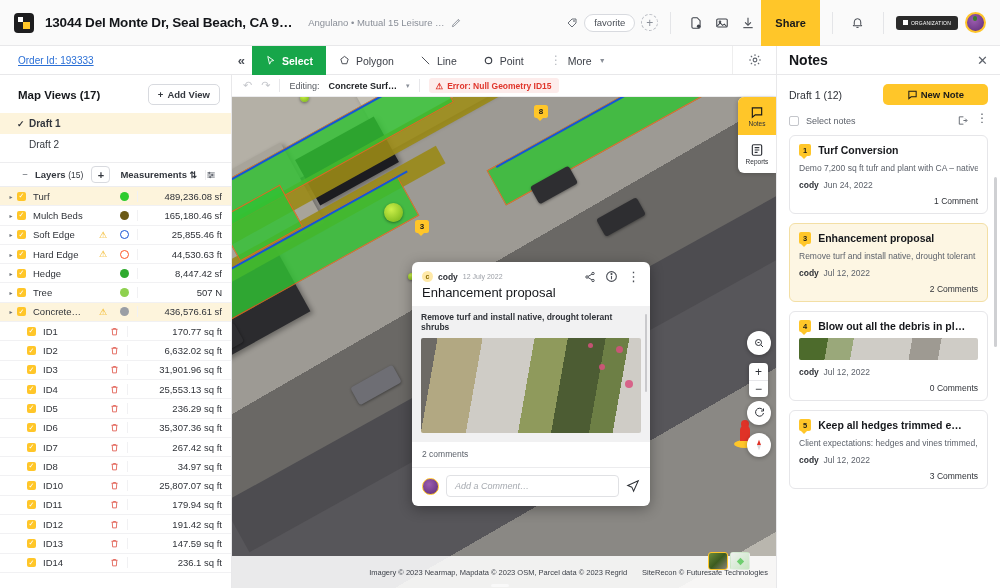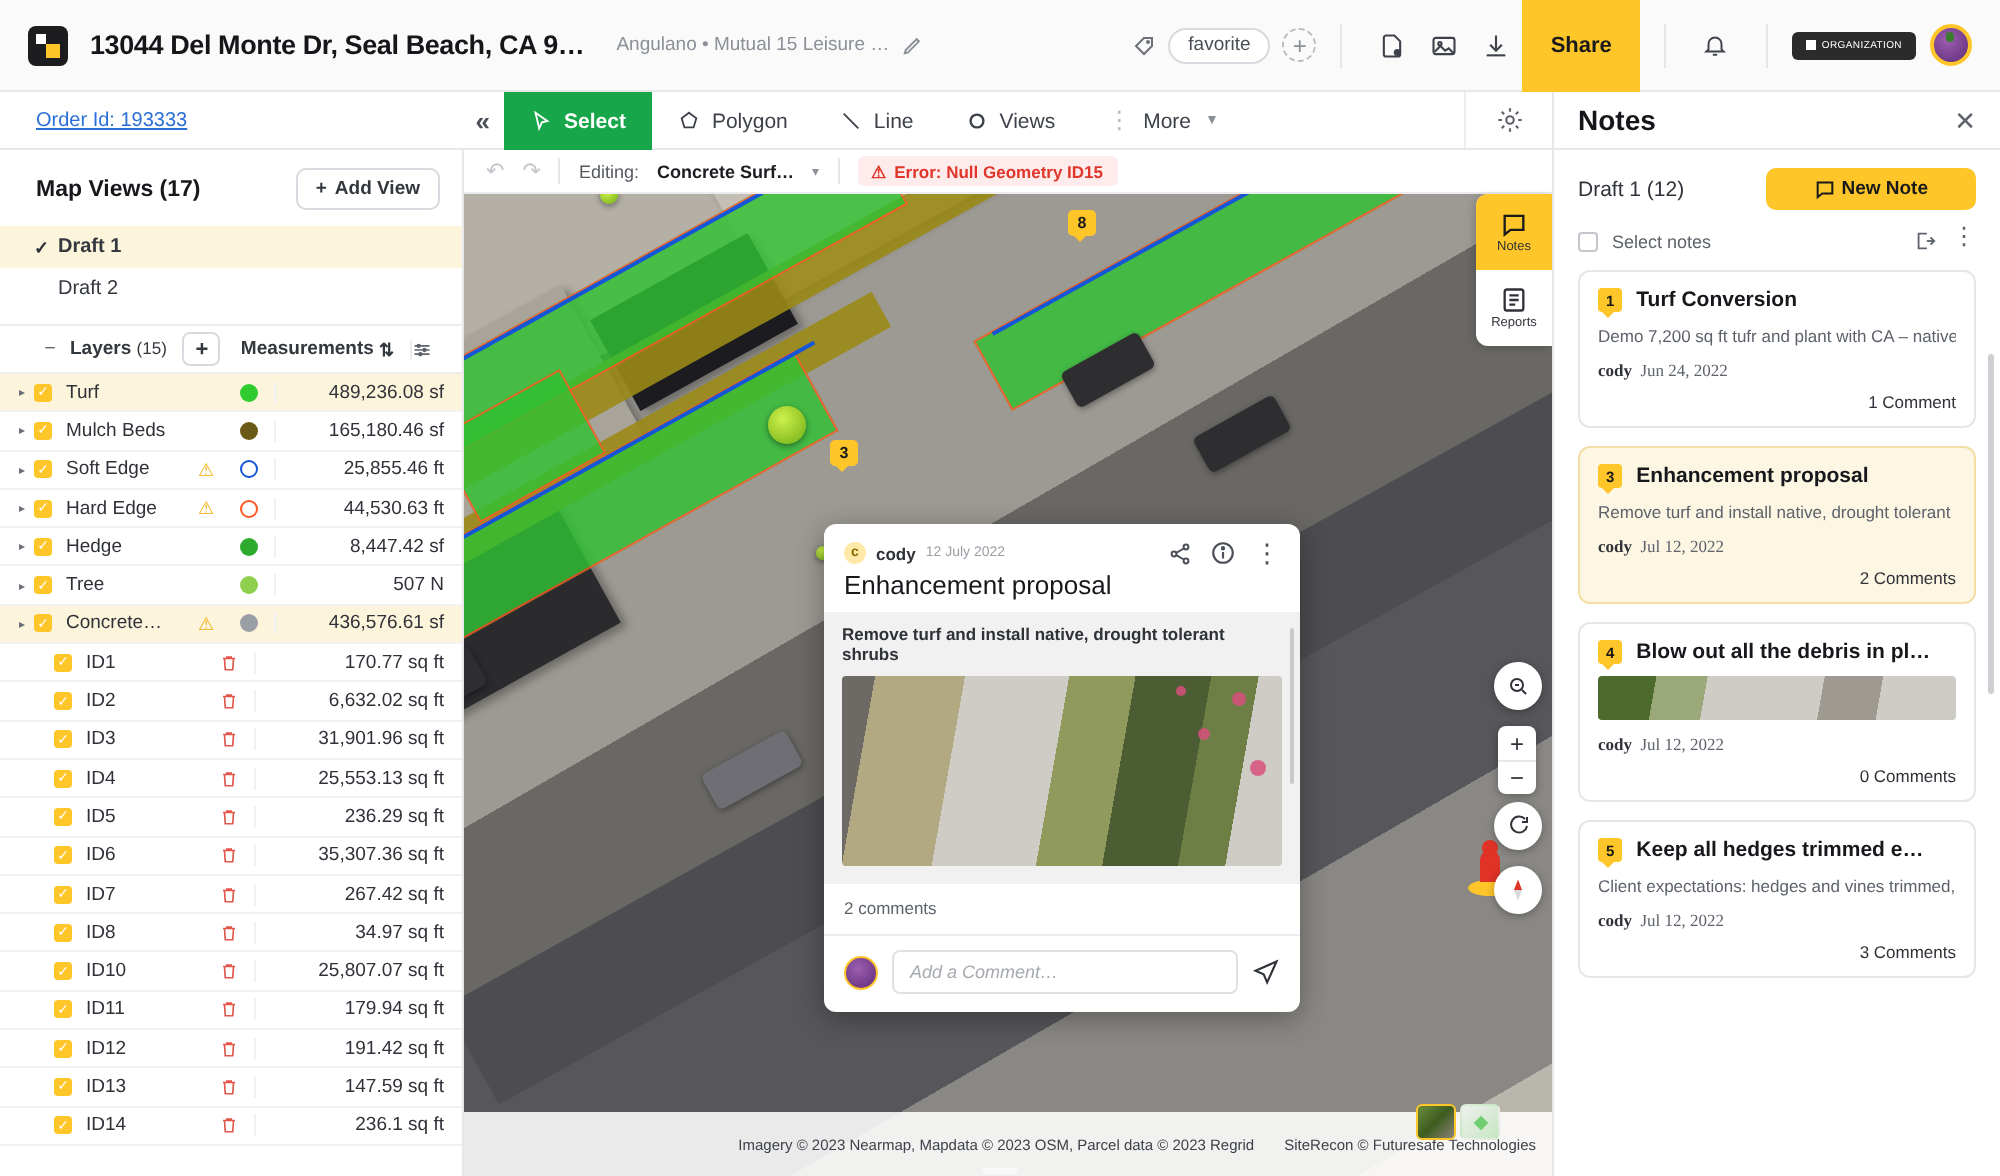--- a/index.html
+++ b/index.html
@@ -397,21 +397,21 @@
     white-space: nowrap; overflow: hidden; }
   .nc-desc {
     font-size: 8.5px; color: #5d626b; margin-top: 7px;
     white-space: nowrap; overflow: hidden;
   }
   .nc-thumb {
     height: 22px; margin-top: 6px; border-radius: 2px;
     background: linear-gradient(100deg,#4d6b2c 0%,#4d6b2c 16%,#9aa87a 16%,
       #9aa87a 30%,#cfccc6 30%,#cfccc6 62%,#9e9a92 62%,#9e9a92 78%,#cfccc6 78%,#cfccc6 100%);
   }
-  .nc-by { font-size: 8.5px; color: #5d626b; margin-top: 7px; font-family: Liberation Serif, serif; }
+  .nc-by { font-size: 8.5px; color: #5d626b; margin-top: 7px; }
   .nc-by b { color: #2f3238; }
   .nc-cmt { font-size: 8.5px; color: #2f3238; text-align: right; margin-top: 6px; }
   .np-scrollbar {
     position: absolute; right: 3px; top: 102px; width: 3px; height: 170px;
     background: #cfd0d3; border-radius: 2px;
   }
   .bottom-nub {
     position: absolute; left: 50%; transform: translateX(-50%); bottom: 1px;
     width: 18px; height: 3px; background: #c9c9cc; border-radius: 2px;
   }
@@ -512,21 +512,21 @@
           </svg>
         </span>
         <span>Line</span>
       </div>
       <div class="tool">
         <span>
           <svg width="11" height="11" viewBox="0 0 24 24" fill="none" stroke="currentColor" stroke-width="2.6">
             <circle cx="12" cy="12" r="7"></circle>
           </svg>
         </span>
-        <span>Views</span>
+        <span>Point</span>
       </div>
       <div class="tool">
         <span class="tool-sep">⋮</span>
         <span>More</span>
         <span class="chev">▼</span>
       </div>
     </div>
 
     <div class="gear-zone">
       <span>

